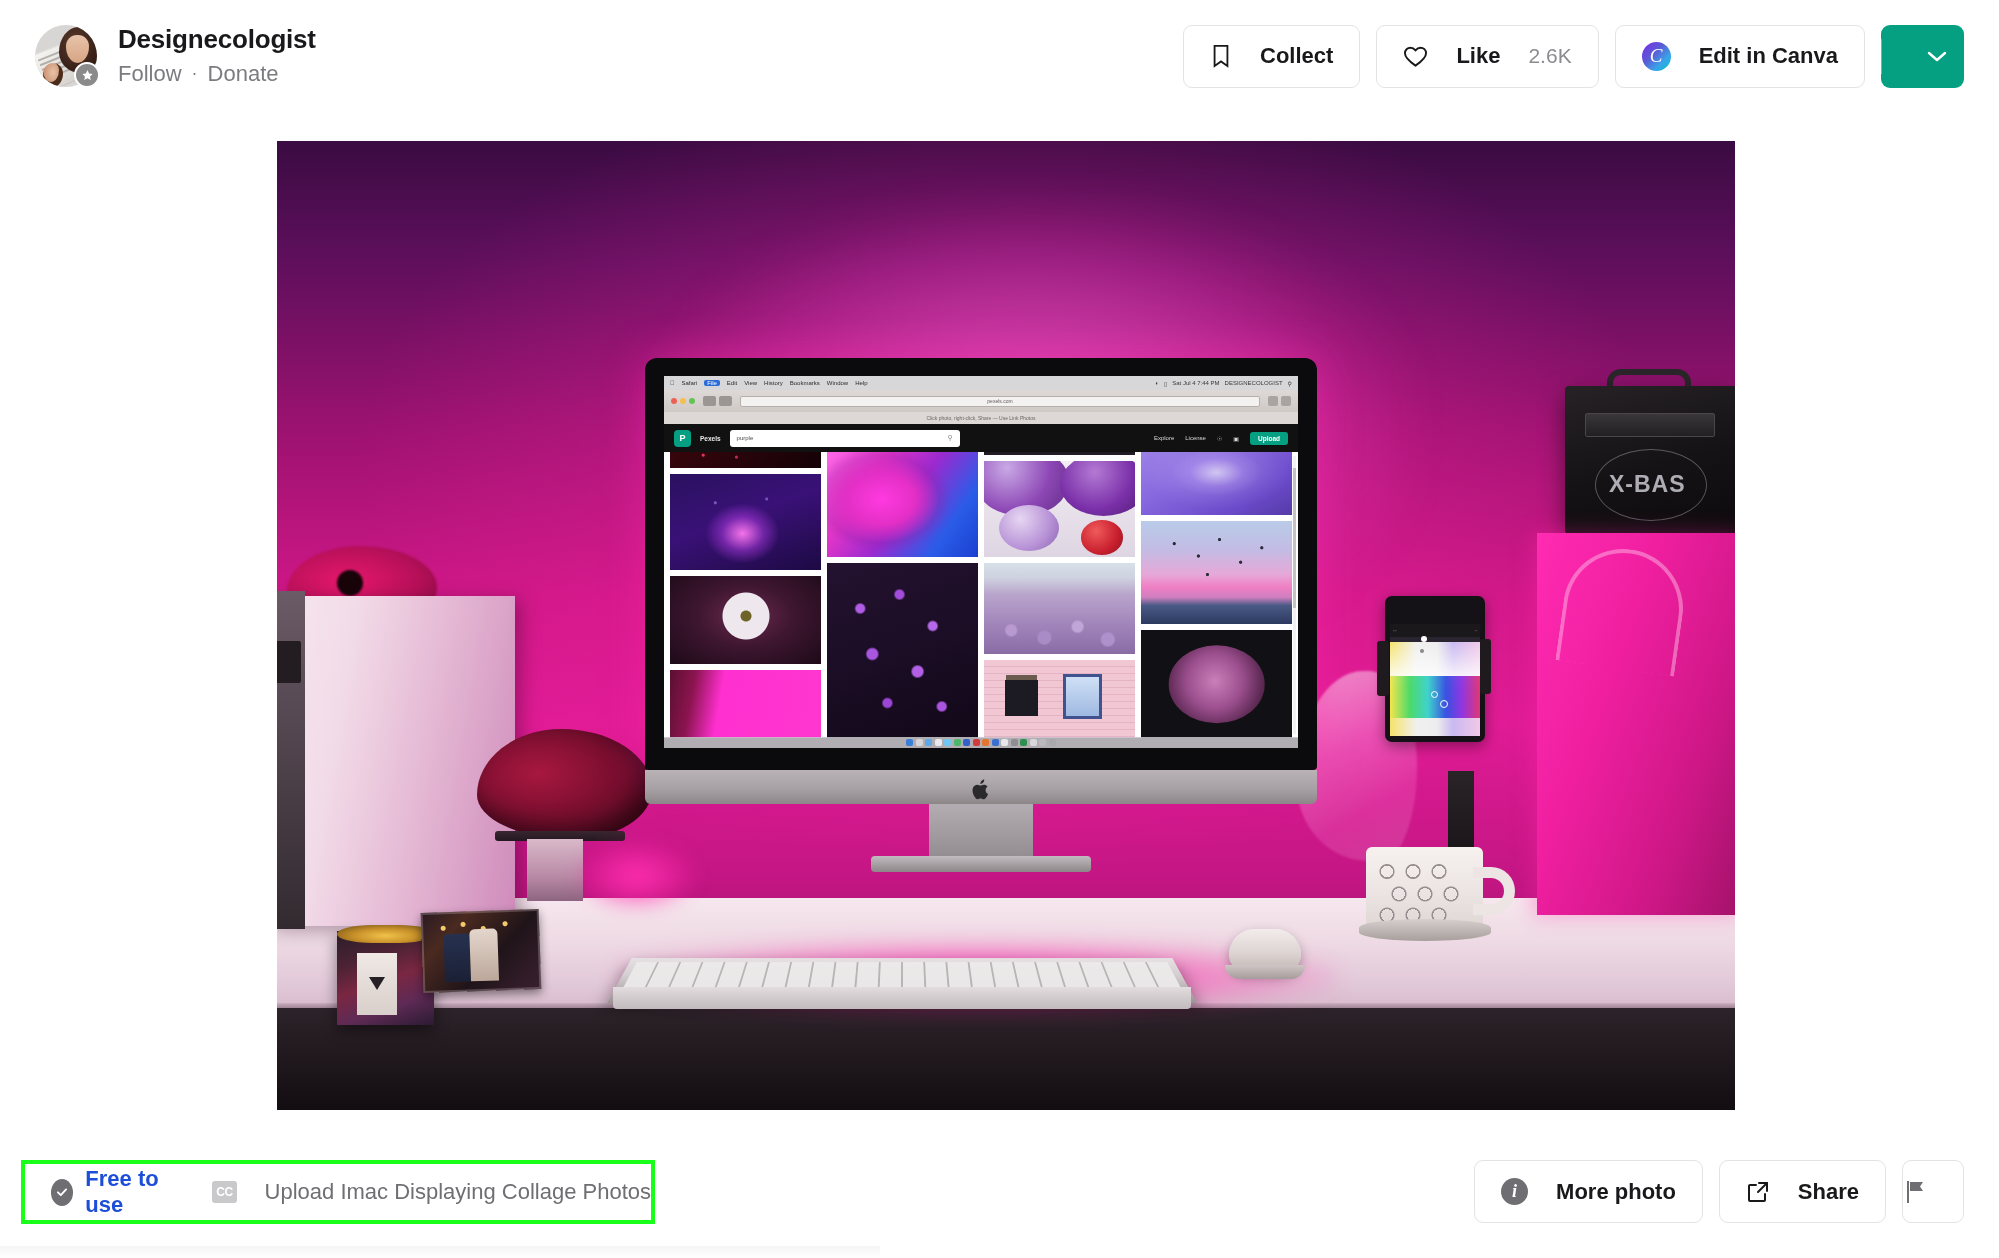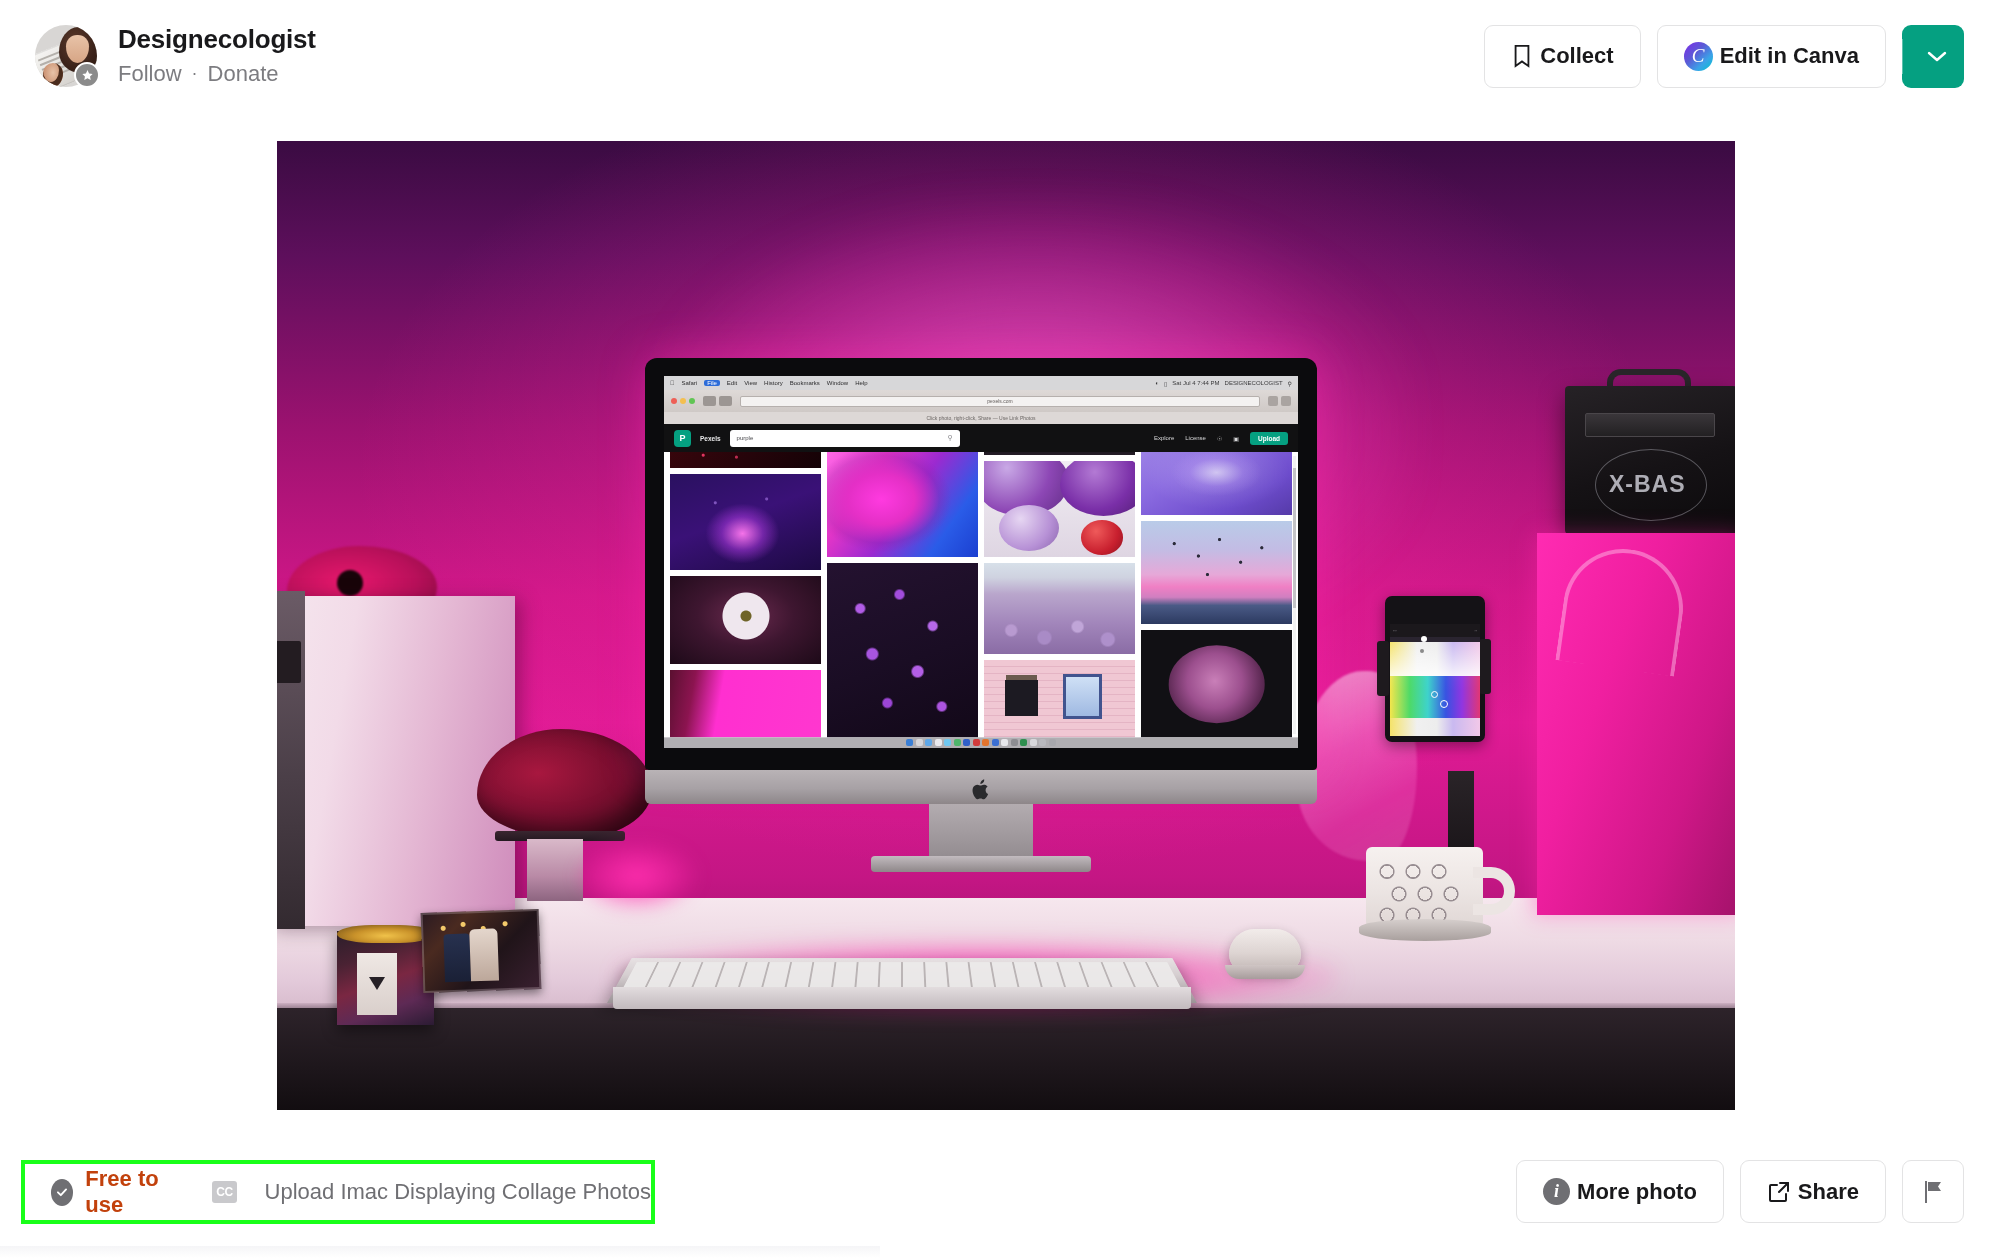--- a/index.html
+++ b/index.html
@@ -59,21 +59,21 @@
   .author-text { margin-left: 21px; }
   .author-name { font-size: 26px; font-weight: 700; color: #19191b; letter-spacing: -0.2px; line-height: 1.15; }
   .author-links { margin-top: 6px; font-size: 22px; color: #7c7c80; display: flex; align-items: center; gap: 0; }
   .author-links a { color: #7c7c80; text-decoration: none; }
   .author-links .dot { margin: 0 10px; font-size: 18px; color:#7c7c80; }
 
   .header-actions {
     margin-left: auto; display: flex; align-items: center; gap: 16px; padding-right: 35px;
   }
   .btn {
-    display:flex; align-items:center; justify-content:center; gap: 7px;
+    display:flex; align-items:center; gap: 28px;
     height: 63px; border-radius: 9px; background: #fff;
     border: 1px solid #e3e3e4; cursor: pointer;
     font-size: 22px; font-weight: 700; color: #19191b;
     padding: 0 26px; white-space: nowrap;
   }
   .btn svg { display:block; }
   .btn .count { font-weight: 400; color: #8c8c90; font-size: 21px; }
   .btn-canva .canva-mark {
     width: 29px; height: 29px; border-radius: 50%;
     background: linear-gradient(135deg,#7d2ae8 0%, #5b5bd6 40%, #3aa3e8 70%, #00c4cc 100%);
@@ -536,21 +536,21 @@
     width: 634px; height: 64px;
     border: 4px solid #19ff19; background:#fff;
     display: flex; align-items: center; padding-left: 26px; gap: 16px;
   }
   .free-badge { display:flex; align-items:center; gap: 12px; }
   .free-check {
     width: 27px; height: 27px; border-radius:50%; background:#6f6f73;
     display:flex; align-items:center; justify-content:center;
   }
   .free-check svg { width:14px; height:14px; display:block; }
-  .free-label { font-size: 22px; font-weight:700; color:#c2410c; }
+  .free-label { font-size: 22px; font-weight:700; color:#1d4ed8; }
   .cc-badge {
     width: 29px; height: 22px; background:#c9c9cc; border-radius:3px;
     display:flex; align-items:center; justify-content:center;
     color:#fff; font-size:12px; font-weight:700; letter-spacing:-0.5px;
     margin-left: 14px;
   }
   .photo-title { font-size:22px; color:#6f6f73; margin-left: 12px; white-space:nowrap; }
 
   .footer-actions {
     position:absolute; right: 35px; top: 1160px;
@@ -602,20 +602,29 @@
 
       <button class="btn">
         <span>
           <svg width="22" height="24" viewBox="0 0 24 26" fill="none" stroke="#19191b" stroke-width="2">
             <path d="M5 2h14v22l-7-5-7 5z"></path>
           </svg>
         </span>
         <span>Collect</span>
       </button>
 
+      <button class="btn">
+        <span>
+          <svg width="25" height="23" viewBox="0 0 26 24" fill="none" stroke="#19191b" stroke-width="2">
+            <path d="M13 21.5C6 16.7 2 13 2 8.6 2 5.2 4.6 2.8 7.8 2.8c1.9 0 3.8 1 5.2 2.7 1.4-1.7 3.3-2.7 5.2-2.7 3.2 0 5.8 2.4 5.8 5.8 0 4.4-4 8.1-11 12.9z"></path>
+          </svg>
+        </span>
+        <span>Like</span>
+        <span class="count">2.6K</span>
+      </button>
 
       <button class="btn btn-canva">
         <span class="canva-mark">
           <span>C</span>
         </span>
         <span>Edit in Canva</span>
       </button>
 
       <div class="btn btn-download">
         <div class="dl-split"></div>

